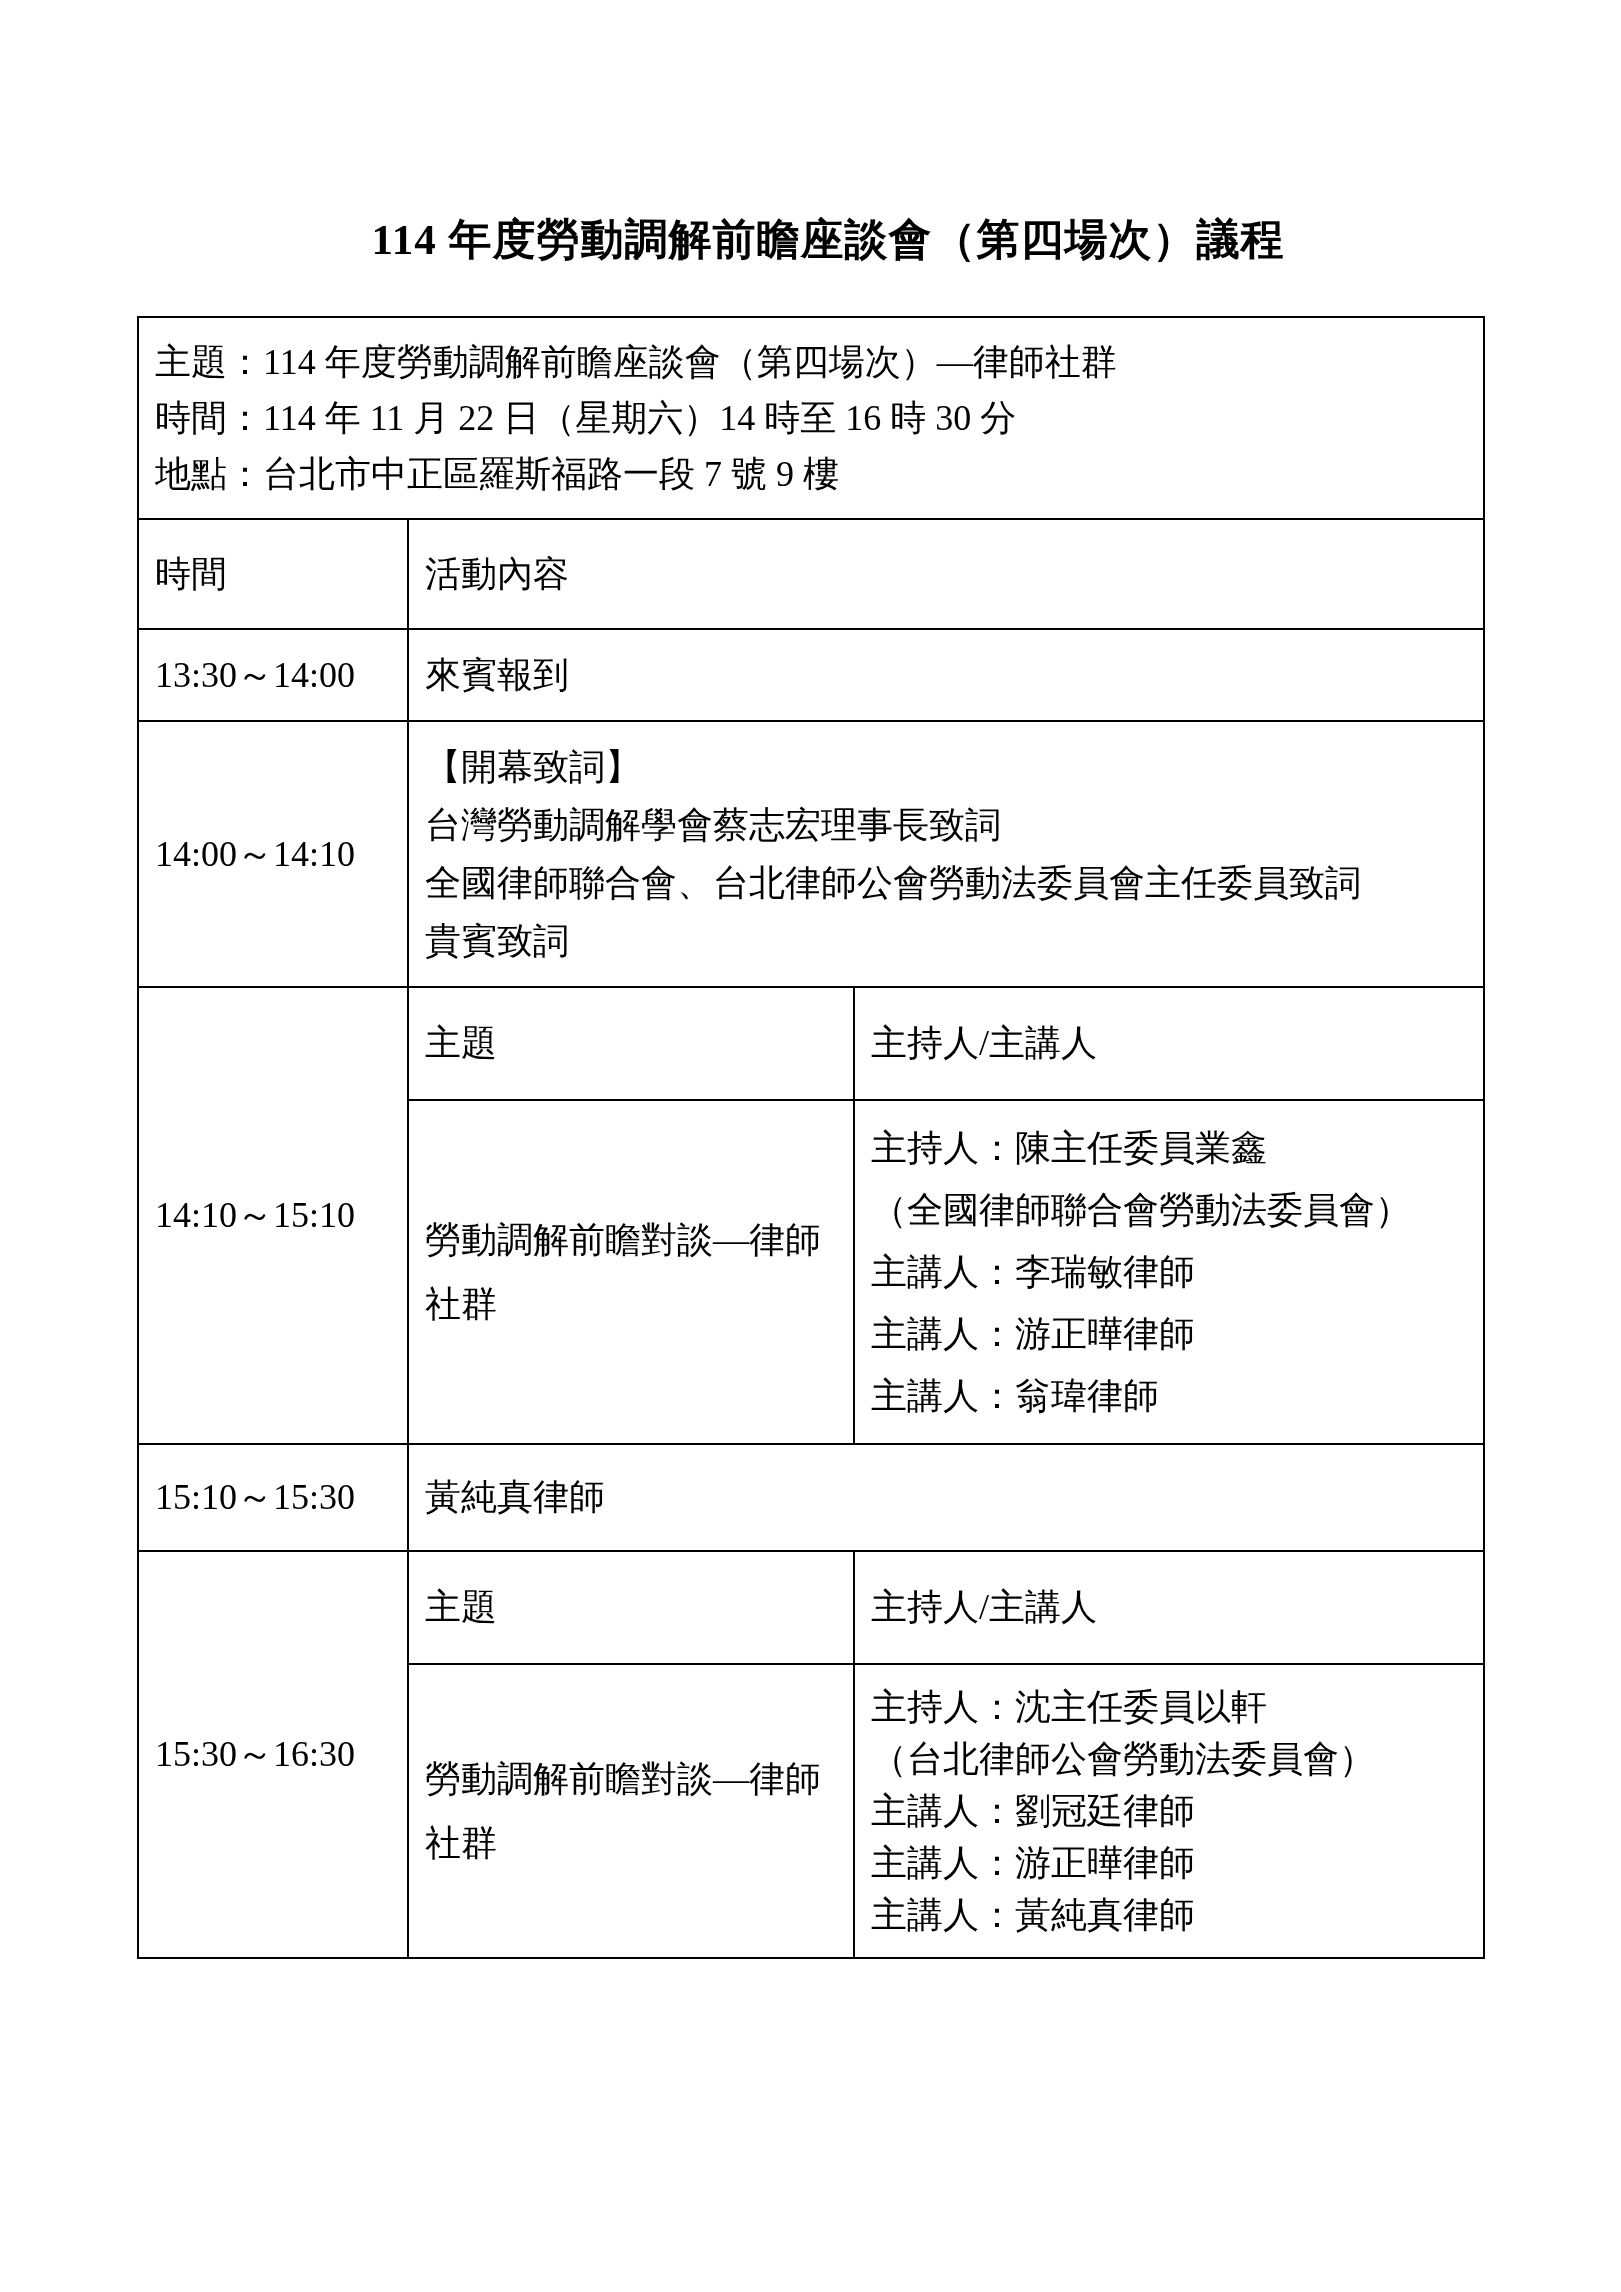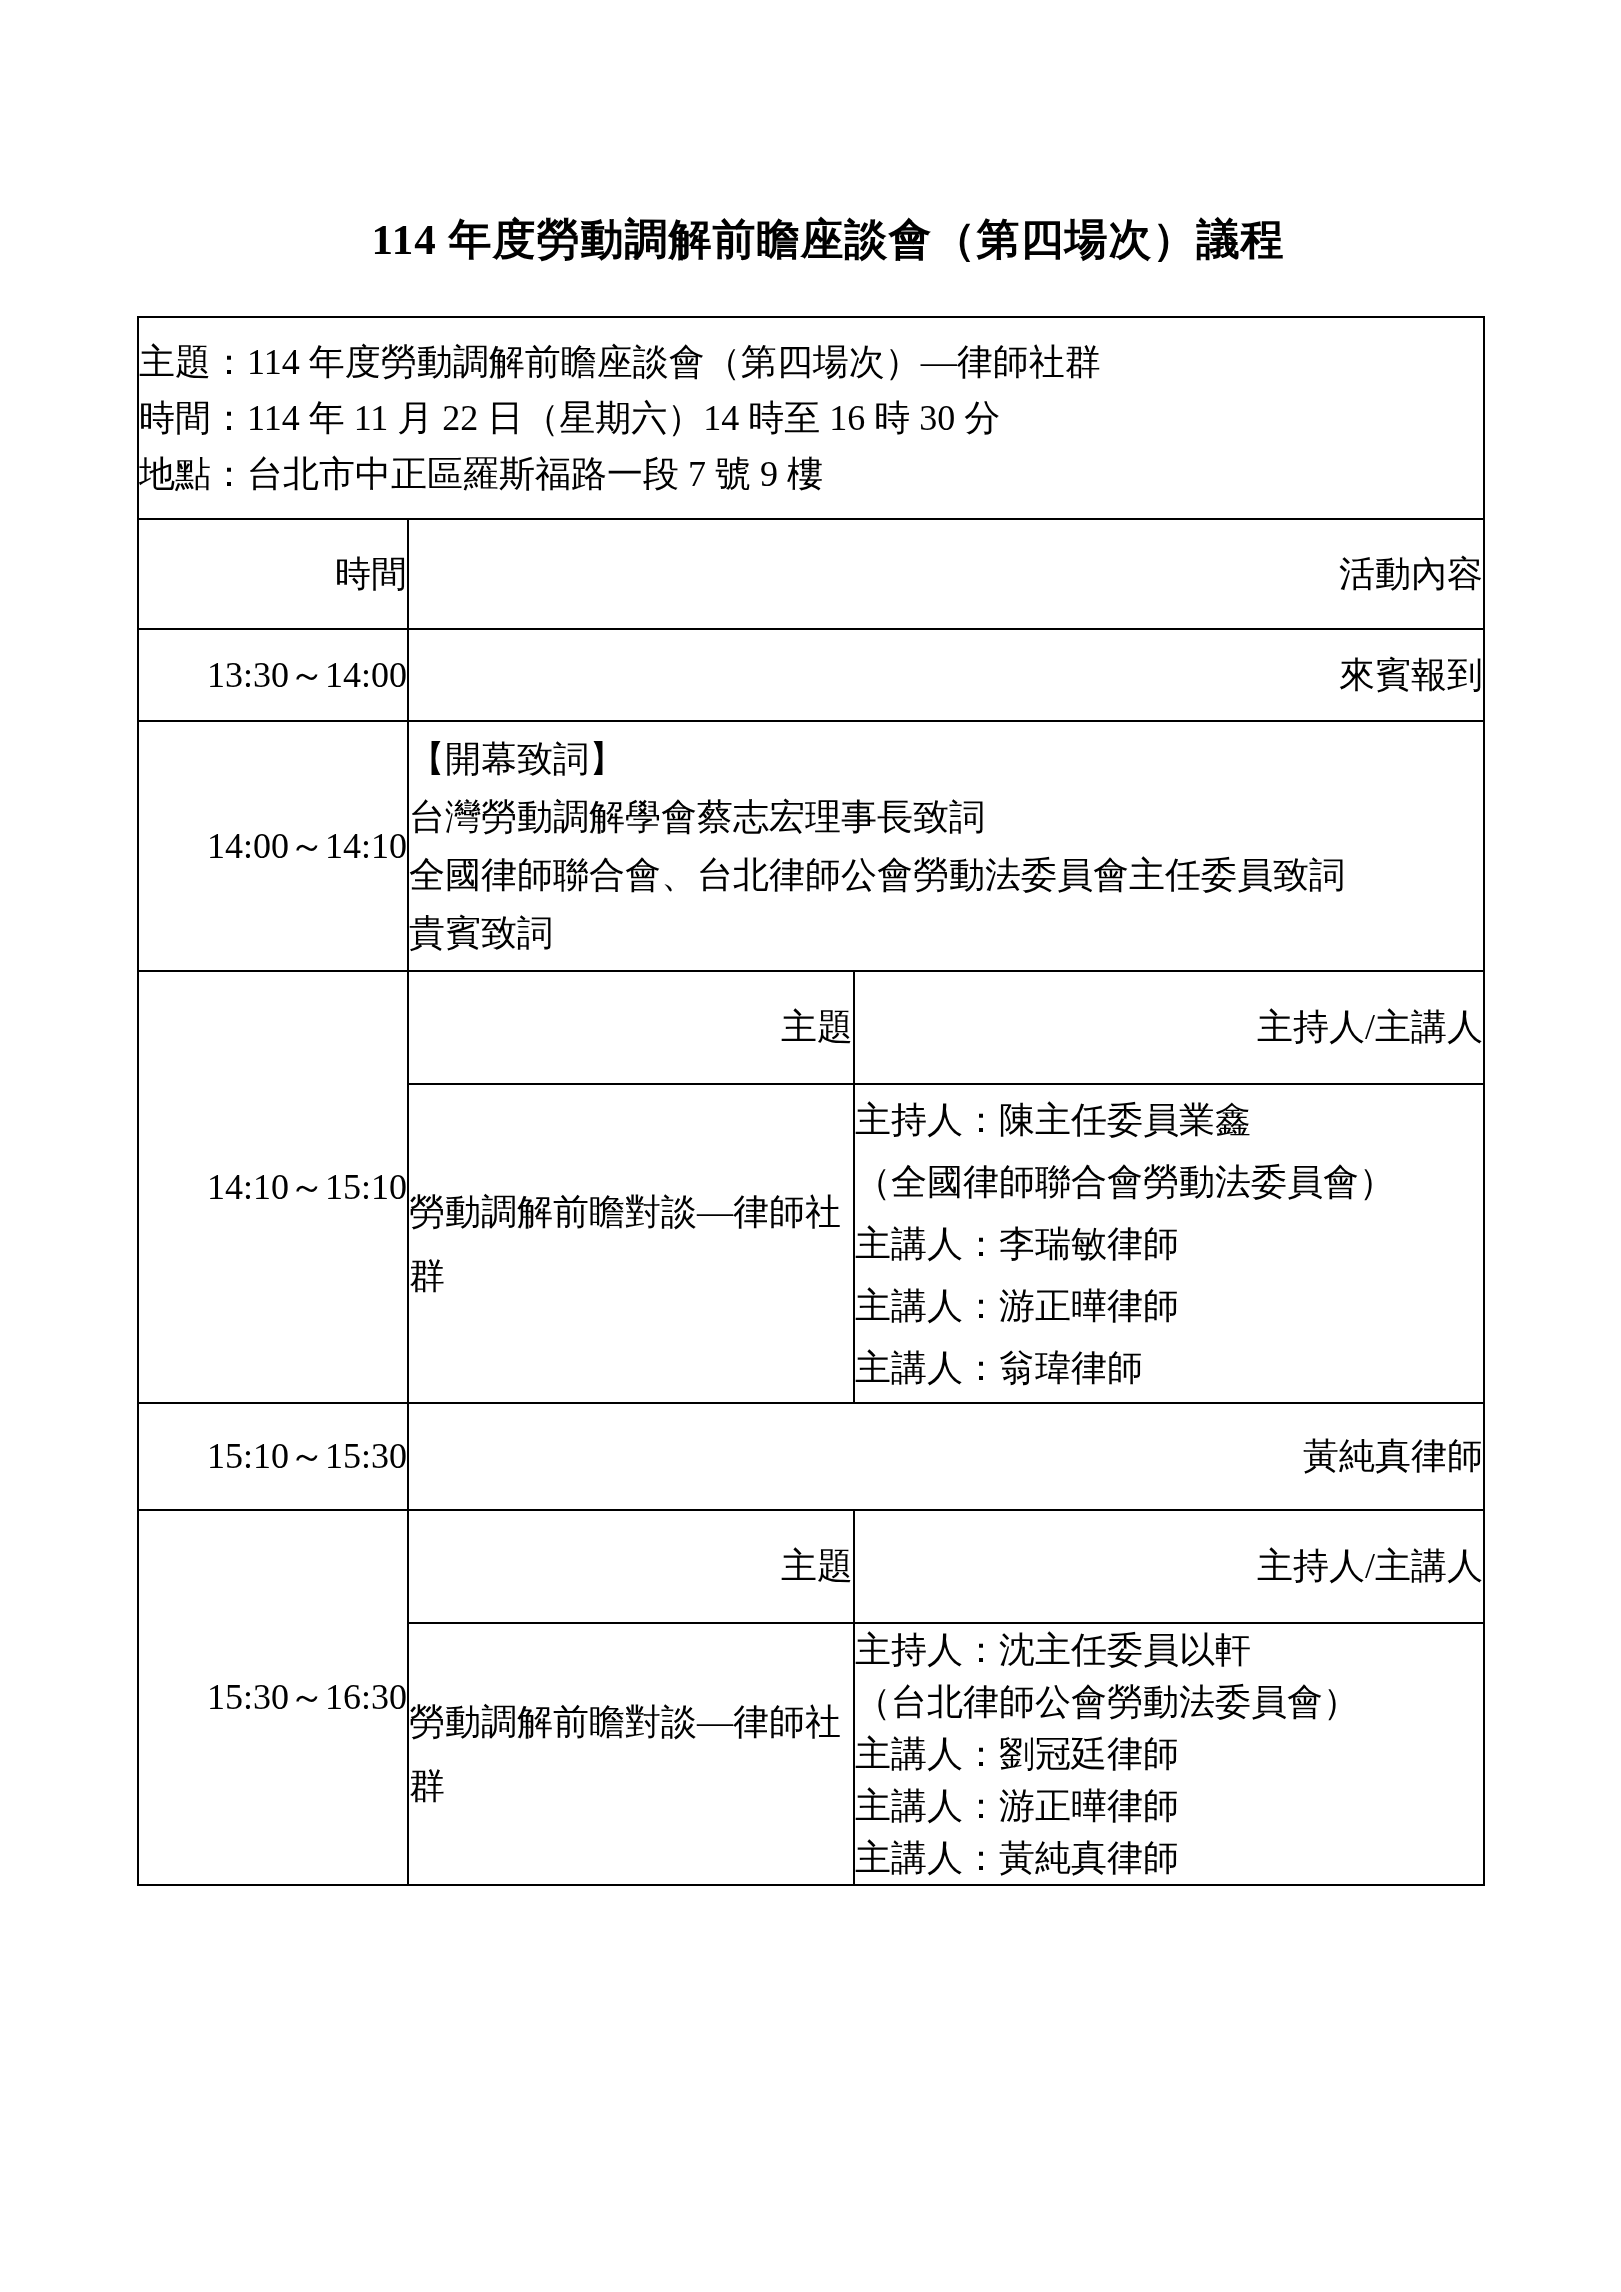--- a/index.html
+++ b/index.html
@@ -32,24 +32,24 @@
     position: absolute;
     left: 137px;
     top: 316px;
     width: 1346px;
     border-collapse: collapse;
     table-layout: fixed;
   }
   table.agenda td {
     border: 2.9px solid #000000;
     font-size: 36px;
-    padding: 0;
+    padding: 16px;
     vertical-align: middle;
   }
-  td.center { text-align: right; }
+  td.center { text-align: left; }
   td.info-cell { padding: 13.7px 19.6px 13.7px 31px; line-height: 56px; }
   td.opening-cell { padding: 5.9px 19.6px 5.9px 29px; line-height: 58px; }
   td.topic-cell { padding: 5.9px 25.5px 5.9px 27.4px; line-height: 64px; border-radius: 7px; }
   td.speakers-cell { padding: 3.9px 9.8px 3.9px 27.4px; }
   td.speakers-1 { line-height: 62px; }
   td.speakers-2 { line-height: 52px; }
   .nowrap { white-space: nowrap; }
 </style>
 </head>
 <body>

